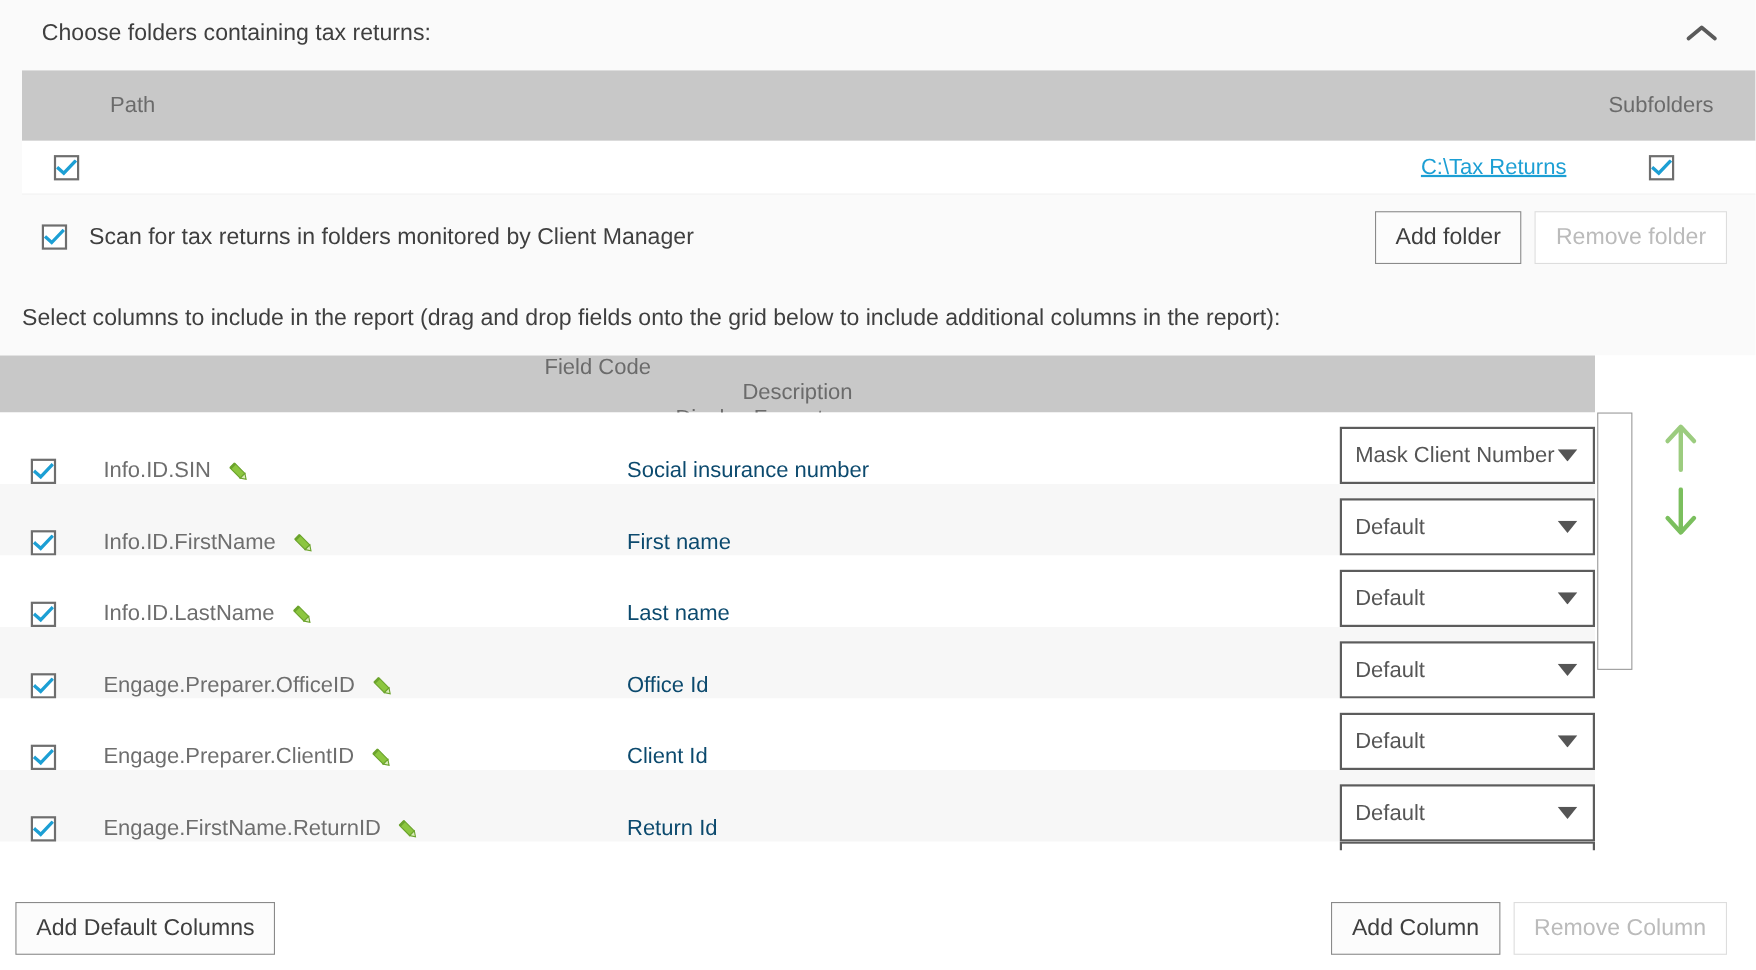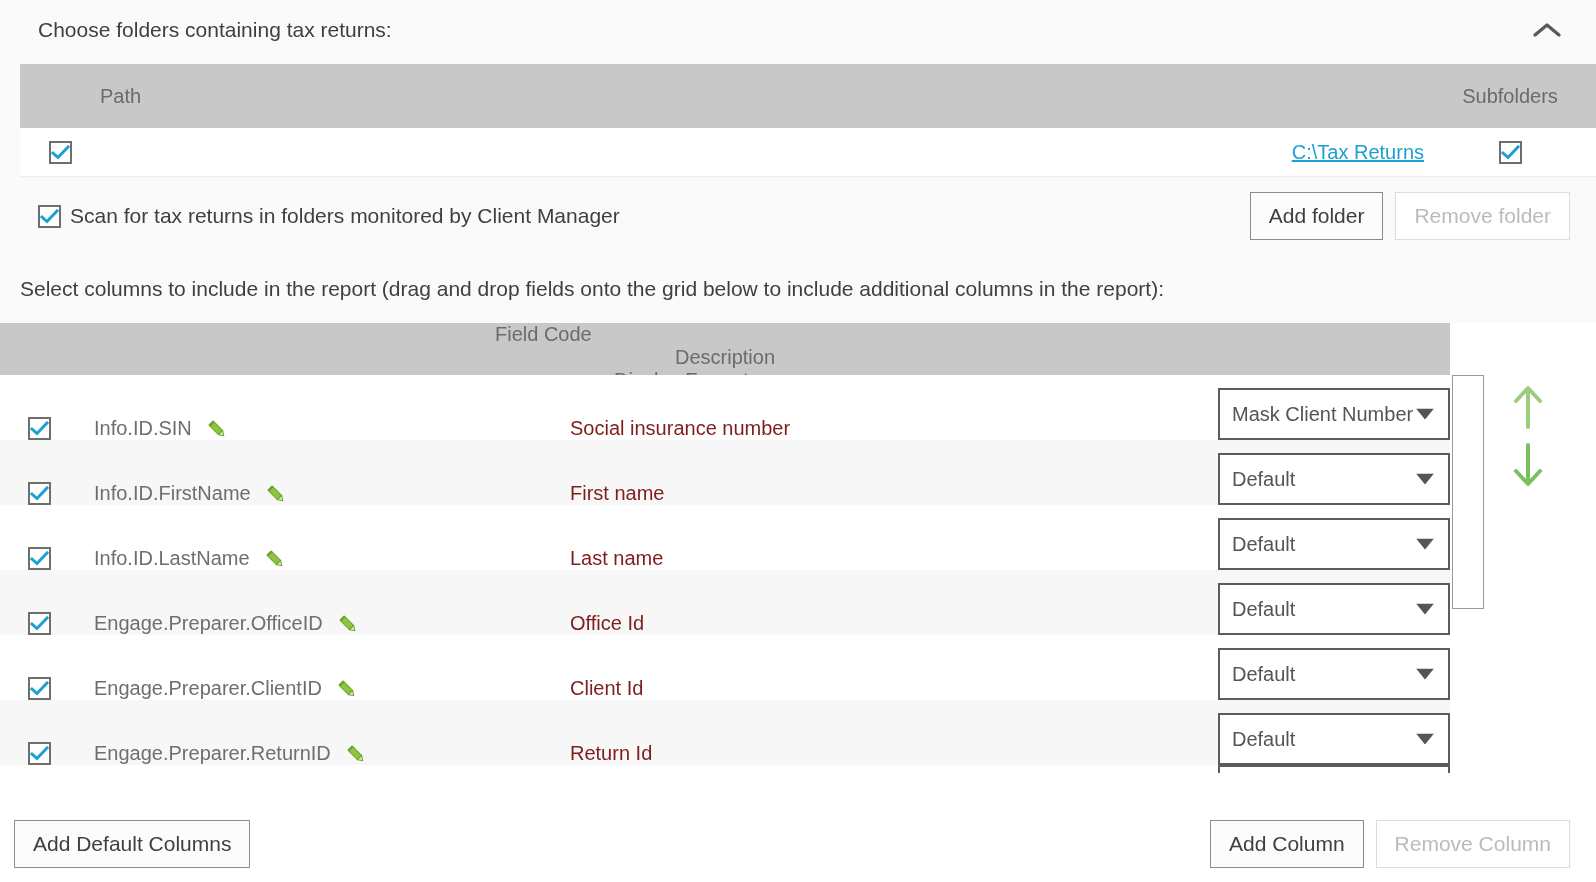--- a/index.html
+++ b/index.html
@@ -93,22 +93,22 @@
   
   .scan-row {
     height: 78px;
     display: flex;
     align-items: center;
     padding: 0 26px 0 38px;
     background: #fafafa;
   }
   .scan-left {
     display: flex;
-    align-items: flex-end;
-    gap: 9px;
+    align-items: flex-start;
+    gap: 20px;
     flex: 1;
   }
   .scan-label {
     font-size: 21px;
     color: #3f3f3f;
   }
   .btn {
     font-family: "Liberation Sans", sans-serif;
     font-size: 21px;
     color: #3f3f3f;
@@ -177,21 +177,21 @@
     width: 460px;
     display: flex;
     align-items: center;
     gap: 14px;
     font-size: 20px;
     color: #6e6e6e;
   }
   .cr-desc {
     flex: 1;
     font-size: 20px;
-    color: #7f1d1d;
+    color: #0c4a6e;
   }
   .cr-fmt { width: 232px; }
 
   .pencil { flex: none; display: block; }
 
   select.fmt {
     font-family: "Liberation Sans", sans-serif;
     font-size: 20px;
     color: #555555;
     width: 232px;
@@ -499,21 +499,21 @@
 
     <div class="col-row alt">
       <div class="cr-check">
         <span class="cb">
           <svg width="19" height="15" viewBox="0 0 19 15">
               <polyline points="2,8 7,12.5 17,2" fill="none" stroke="#1c9fd4" stroke-width="3" stroke-linecap="square"></polyline>
             </svg>
         </span>
       </div>
       <div class="cr-field">
-        <span>Engage.Preparer.ReturnID</span>
+        <span>Engage.FirstName.ReturnID</span>
         <svg class="pencil" width="22" height="22" viewBox="0 0 22 22">
           <g transform="rotate(-45 11 11)">
               <rect x="8" y="3" width="6" height="13" fill="#8cc63f" stroke="#6ba32c" stroke-width="1"></rect>
               <polygon points="8,16 14,16 11,20.5" fill="#d9ecb8" stroke="#6ba32c" stroke-width="1"></polygon>
               <rect x="8" y="2" width="6" height="2.5" fill="#6ba32c"></rect>
             </g>
         </svg>
       </div>
       <div class="cr-desc">Return Id</div>
       <div class="cr-fmt">

